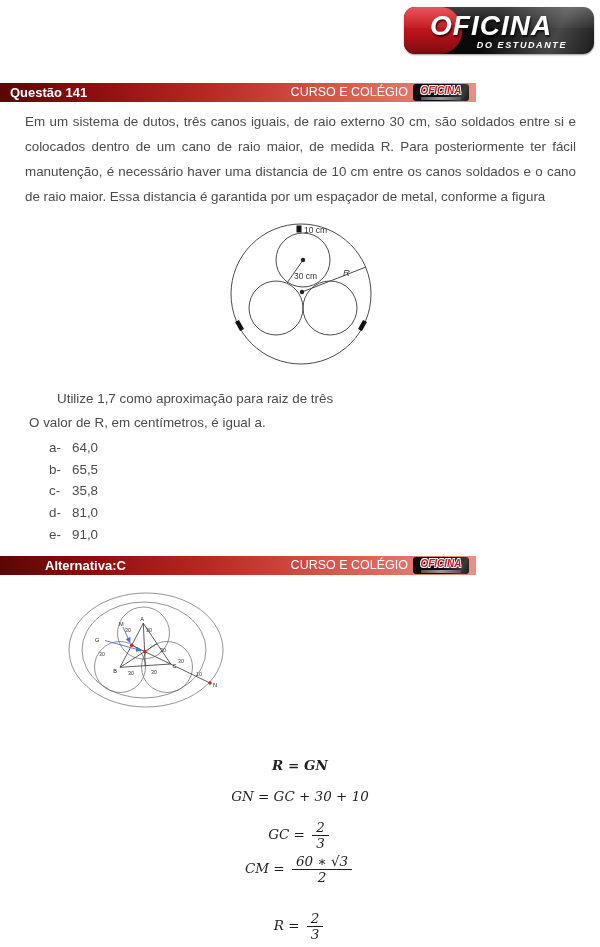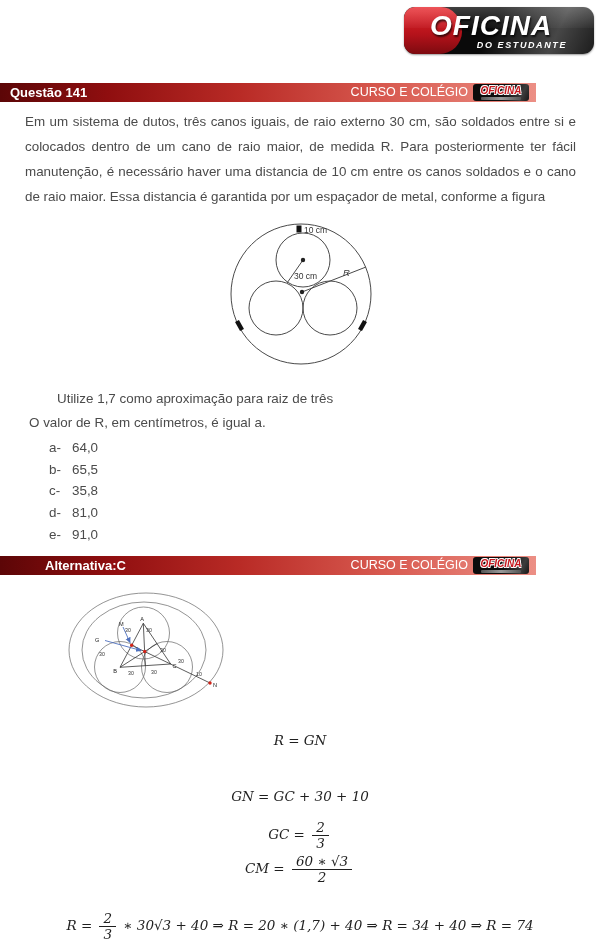--- a/index.html
+++ b/index.html
@@ -25,21 +25,21 @@
   .logo-big .logo-name{
     position:absolute;left:26px;top:3px;font-style:italic;font-weight:bold;
     font-size:28px;letter-spacing:1px;color:#fff;text-shadow:1px 2px 2px rgba(0,0,0,.7);
   }
   .logo-big .logo-tagline{
     position:absolute;right:27px;bottom:4px;font-style:italic;font-weight:bold;
     font-size:9px;letter-spacing:1.6px;color:#fff;
   }
   
   .bar{
-    position:absolute;left:0;width:536px;height:19px;
+    position:absolute;left:0;width:476px;height:19px;
     background:linear-gradient(90deg,#5c0607 0%,#8f0e0f 20%,#b92b26 45%,#d85a50 72%,#ec8f85 100%);
   }
   .bar .bar-title{
     position:absolute;top:0;line-height:19px;font-weight:bold;font-size:13px;color:#fff;
   }
   .bar .bar-right{
     position:absolute;right:68px;top:0;line-height:19px;font-size:12.5px;color:#fff;
   }
   .logo-small{
     position:absolute;right:7px;top:1px;width:56px;height:17px;
@@ -69,21 +69,21 @@
   .option-row{display:flex;height:21.6px;align-items:center;}
   .option-letter{width:23px;}
   
   #figure-question{position:absolute;left:215px;top:212px;}
   #figure-solution{position:absolute;left:66px;top:588px;}
   
   .formula{
     position:absolute;left:20px;width:560px;text-align:center;
     font-family:"DejaVu Serif",serif;font-style:italic;font-size:13.5px;color:#1f1f1f;
   }
-  #f1{top:732px;}
+  #f1{top:757px;font-weight:bold;}
   #f2{top:788px;}
   #f3{top:820px;}
   #f4{top:854px;}
   #f5{top:911px;}
   .frac{display:inline-block;vertical-align:middle;text-align:center;margin:0 3px;}
   .frac .num{display:block;padding:0 4px;line-height:15px;border-bottom:1px solid #1f1f1f;}
   .frac .den{display:block;line-height:15px;}
 </style>
 </head>
 <body>
@@ -217,14 +217,14 @@
 
 <div class="formula" id="f3">
   <span>GC = </span><span class="frac"><span class="num">2</span><span class="den">3</span></span>
 </div>
 
 <div class="formula" id="f4">
   <span>CM = </span><span class="frac"><span class="num">60 ∗ √3</span><span class="den">2</span></span>
 </div>
 
 <div class="formula" id="f5">
-  <span>R = </span><span class="frac"><span class="num">2</span><span class="den">3</span></span><span> ∗ 30√3 + 40 ⇒ R = 20 ∗ (1,7) + 40 ⇒ R = 34 + 40 ⇒ R = 74</span>
+  <span>R = </span><span class="frac"><span class="num">2</span><span class="den">3</span></span>
 </div>
 
 </body></html>

